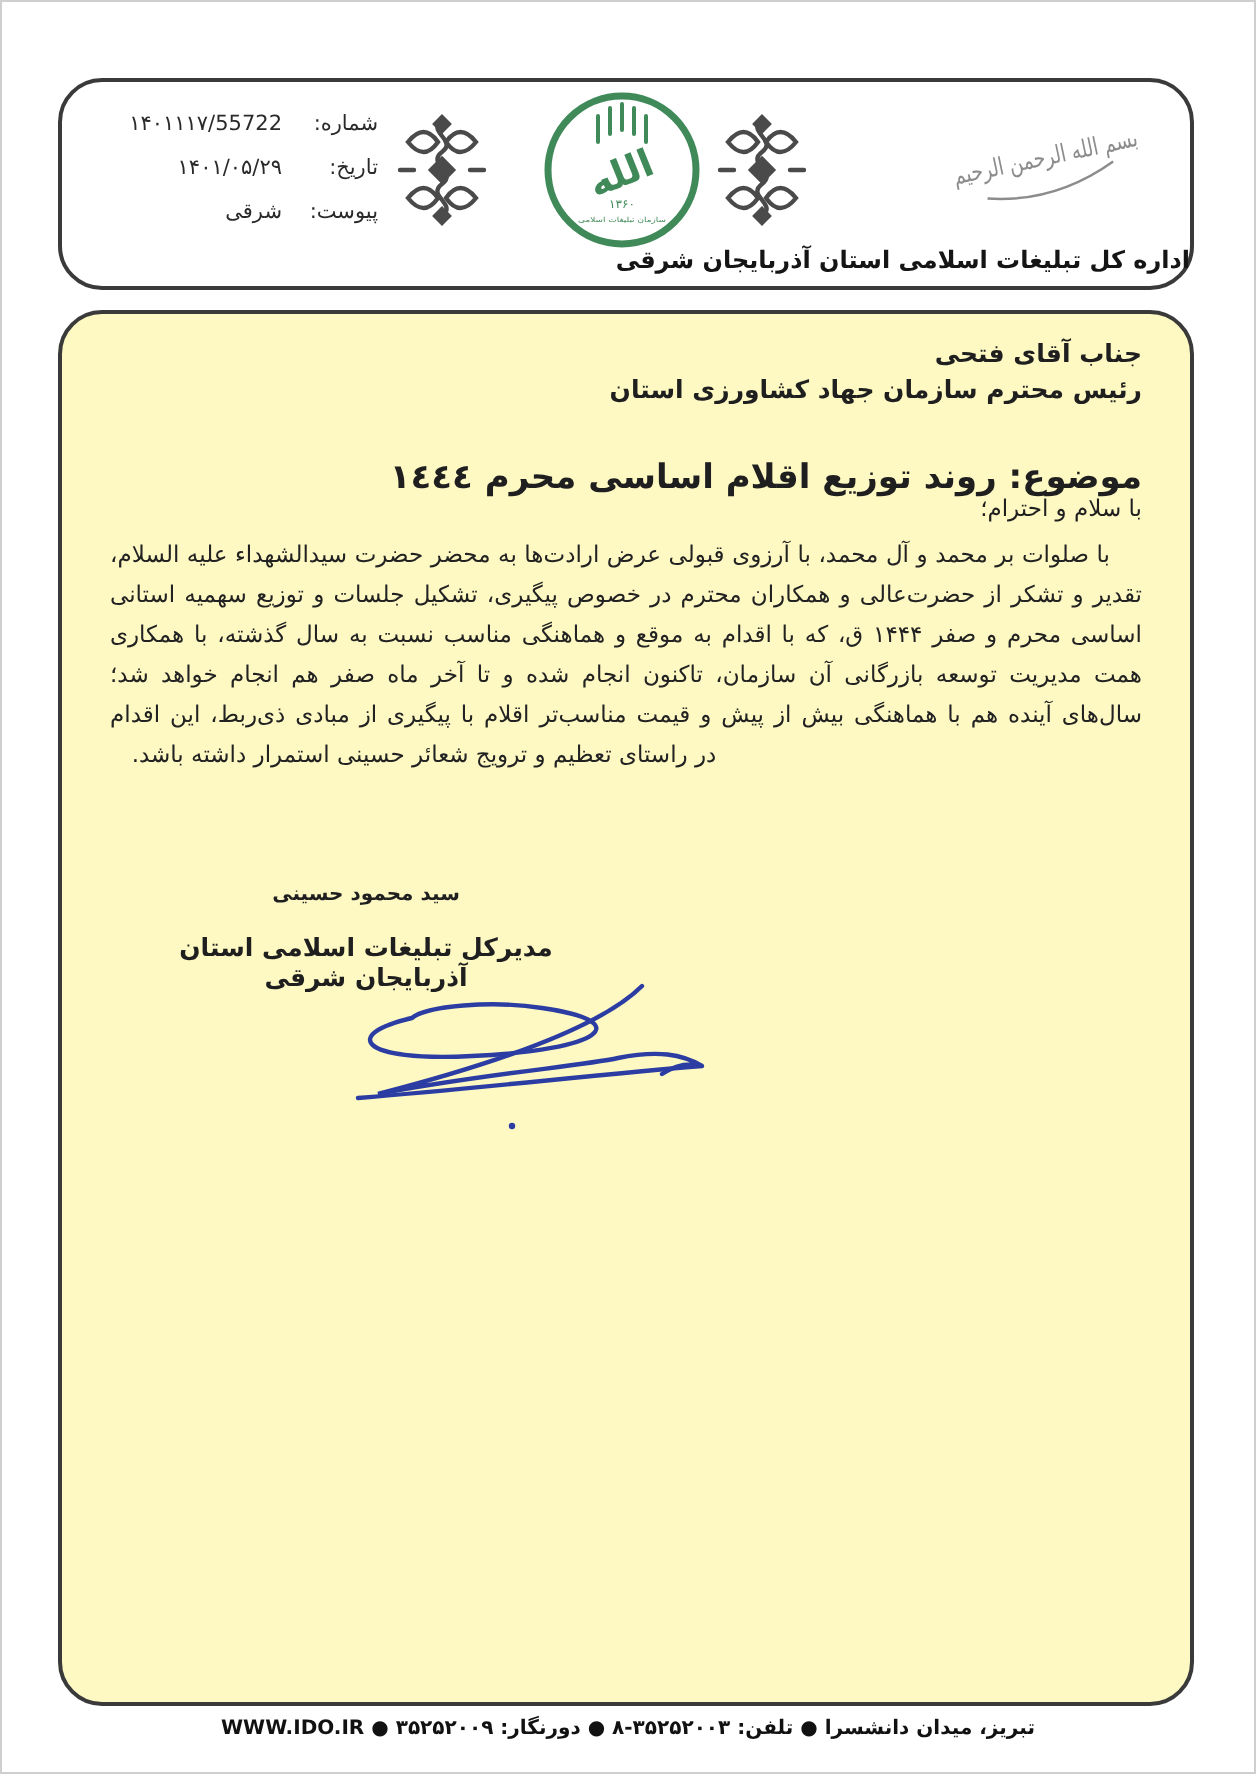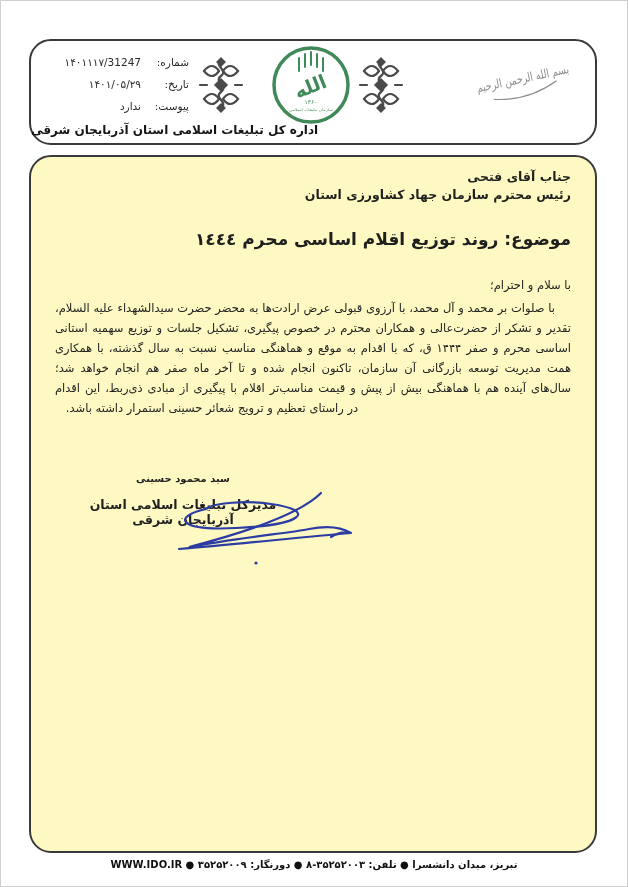--- a/index.html
+++ b/index.html
@@ -24,32 +24,32 @@
   .logo{position:absolute;left:240px;top:4px;width:80px;height:80px;}
   .ornament{position:absolute;top:15px;width:50px;height:58px;}
   .orn-left{left:165px;}
   .orn-right{left:325px;}
   .fields{position:absolute;left:8px;top:10px;width:150px;direction:rtl;}
   .frow{display:flex;height:22px;align-items:center;font-size:10.5px;}
   .flabel{width:42px;margin-left:6px;text-align:right;color:#2a2a2a;}
   .fvalue{flex:1;text-align:right;color:#2a2a2a;}
   .org-name{
     position:absolute;bottom:6px;left:0;width:100%;
-    text-align:left;font-weight:bold;font-size:12px;color:#151515;
+    text-align:right;font-weight:bold;font-size:12px;color:#151515;
   }
   
   .body-box{
     position:absolute;left:28px;top:154px;width:568px;height:698px;
     border:2px solid #3a3a3a;border-radius:22px;box-sizing:border-box;
     padding:12px 24px 0 24px;background:#fef9c3;
   }
   .recipient-name{font-weight:bold;font-size:12.5px;height:18px;}
   .recipient-title{font-weight:bold;font-size:12.5px;height:18px;}
   .subject{font-weight:bold;font-size:17px;height:18px;margin-top:24px;}
-  .salutation{font-size:11.5px;height:17px;margin-top:31px;}
+  .salutation{font-size:11.5px;height:17px;}
   .para{margin-top:3px;font-size:11.5px;line-height:20px;color:#222;}
   .jline{height:20px;overflow:hidden;text-align:justify;text-align-last:justify;}
   .jline.first{text-indent:16px;}
   .closing-line{height:20px;overflow:hidden;text-align:center;padding-right:202px;}
   .sig-block{width:240px;margin-right:268px;margin-top:55px;text-align:center;}
   .sig-name{font-weight:bold;font-size:10px;height:18px;}
   .sig-title{font-weight:bold;font-size:12.5px;height:18px;margin-top:6px;}
   .signature-svg{position:absolute;left:120px;top:330px;width:210px;height:85px;pointer-events:none;}
   
   .footer{
@@ -109,29 +109,29 @@
       <g fill="#4a4a4a">
         <rect x="20" y="24" width="10" height="10" transform="rotate(45 25 29)"></rect>
         <rect x="21.5" y="2.5" width="7" height="7" transform="rotate(45 25 6)"></rect>
         <rect x="21.5" y="48.5" width="7" height="7" transform="rotate(45 25 52)"></rect>
       </g>
     </svg>
 
     <div class="fields">
       <div class="frow">
         <span class="flabel">شماره:</span>
-        <span class="fvalue">۱۴۰۱۱۱۷/31247</span>
+        <span class="fvalue">۱۴۰۱۱۱۷/55722</span>
       </div>
       <div class="frow">
         <span class="flabel">تاریخ:</span>
         <span class="fvalue">۱۴۰۱/۰۵/۲۹</span>
       </div>
       <div class="frow">
         <span class="flabel">پیوست:</span>
-        <span class="fvalue">ندارد</span>
+        <span class="fvalue">شرقی</span>
       </div>
     </div>
 
     <div class="org-name">اداره کل تبلیغات اسلامی استان آذربایجان شرقی</div>
   </div>
 
   <div class="body-box">
 
     <div class="recipient-name">جناب آقای فتحی</div>
     <div class="recipient-title">رئیس محترم سازمان جهاد کشاورزی استان</div>

